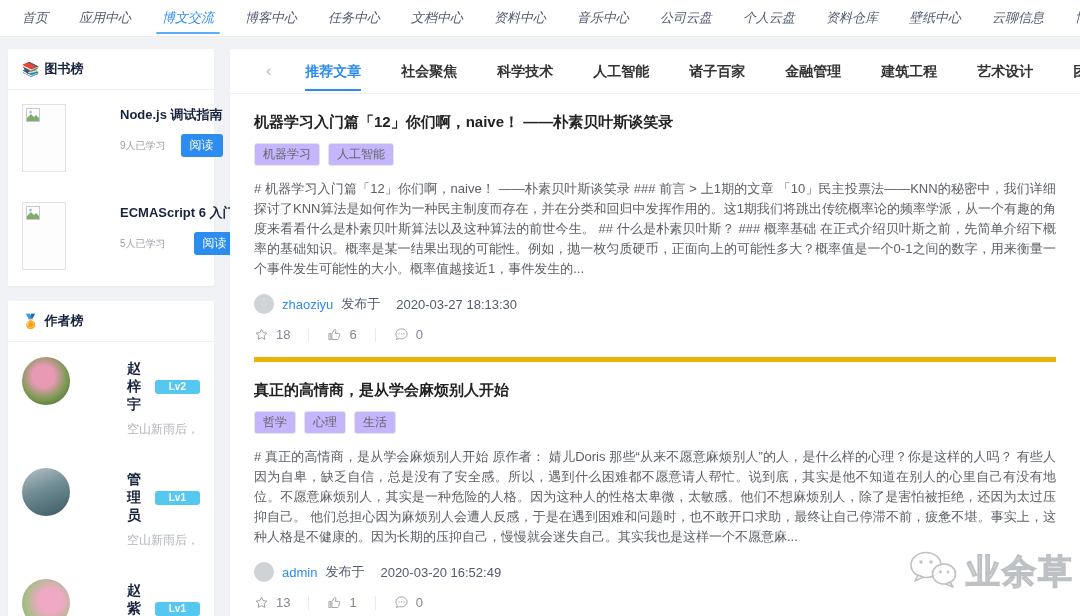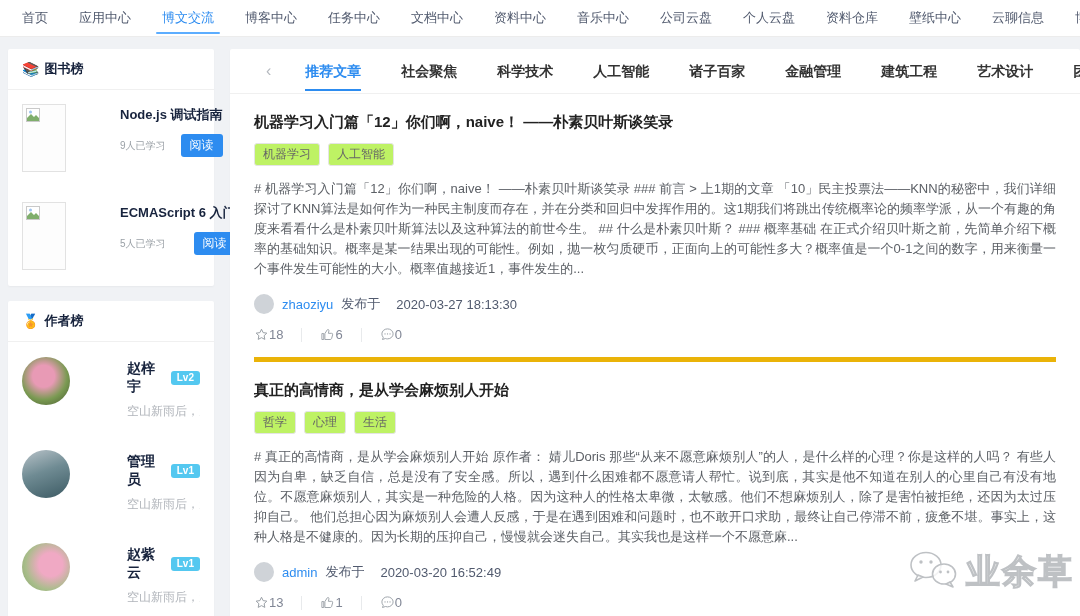--- a/index.html
+++ b/index.html
@@ -3,21 +3,21 @@
 <meta charset="utf-8">
 <style>
   * { margin:0; padding:0; box-sizing:border-box; }
   html,body { width:1080px; height:616px; overflow:hidden; }
   body { font-family:"Liberation Sans","DejaVu Sans",sans-serif; background:#f0f2f5; color:#333; }
   .app { width:1080px; height:616px; overflow:hidden; position:relative; }
 
   
   .topnav { height:37px; background:#fff; border-bottom:1px solid #ececec; display:flex; align-items:center; justify-content:space-between; padding:0 12px 0 20px; }
   .nav-items { display:flex; align-items:center; gap:27px; }
-  .nav-item { font-size:13px; color:#515a6e; cursor:pointer; text-decoration:none; position:relative; padding:9px 2px; white-space:nowrap; }
+  .nav-item { font-size:13px; color:#515a6e; cursor:pointer; text-decoration:none; position:relative; padding:9px 2px; white-space:nowrap;font-style:italic; }
   .nav-item.active { color:#2d8cf0; }
   .nav-item.active::after { content:""; position:absolute; left:-4px; right:-4px; bottom:2px; height:2px; background:#5cadff; border-radius:1px; }
 
   
   .content { display:flex; padding:12px 0 0 8px; align-items:flex-start; }
   .sidebar { width:206px; flex:0 0 206px; display:flex; flex-direction:column; gap:15px; }
   .card { background:#fff; border-radius:2px; box-shadow:0 1px 2px rgba(0,0,0,.04); }
   .card-header { display:flex; align-items:center; gap:5px; font-size:13px; font-weight:bold; color:#17233d; padding:11px 14px; border-bottom:1px solid #f0f0f0; }
   .emoji { font-size:14px; }
 
@@ -34,46 +34,46 @@
   
   .author-item { display:flex; gap:13px; padding:15px 14px; }
   .avatar { width:48px; height:48px; border-radius:50%; flex:0 0 48px; }
   .avatar.a1 { background:radial-gradient(circle at 45% 40%, #e89ab5 0 28%, #7a9a52 60%, #43522c 100%); }
   .avatar.a2 { background:linear-gradient(160deg,#b9c3c9 0%, #6f8b93 45%, #3c5a63 100%); }
   .avatar.a3 { background:radial-gradient(circle at 60% 45%, #f0a9c4 0 30%, #a8bd8a 65%, #86a06a 100%); }
   .avatar.small { width:20px; height:20px; flex:0 0 20px; background:#cfd3d8; }
   .author-info { flex:1; min-width:0; padding-top:3px;margin-left:44px; }
   .author-line { display:flex; align-items:center; gap:6px; margin-bottom:7px; }
   .author-name { font-size:14px; font-weight:bold; color:#17233d; }
-  .lv-badge { background:#54c8f0; color:#fff; font-size:10px; font-weight:bold; border-radius:3px; padding:1px 6px; line-height:12px; }
+  .lv-badge { background:#54c8f0; color:#fff; font-size:10px; font-weight:bold; border-radius:3px; padding:1px 14px; line-height:12px; }
   .author-desc { font-size:12px; color:#b0b4ba; white-space:nowrap; overflow:hidden; }
   .rank-footer { border-top:1px solid #f0f0f0; text-align:center; padding:11px 0 13px; }
   .rank-link { color:#ed3f14; font-size:13px; cursor:pointer; text-decoration:none; }
 
   
   .main { flex:1; margin-left:16px; position:relative; min-height:604px; border-radius:2px; overflow:hidden; }
   .tabs { display:flex; align-items:center; height:45px; border-bottom:1px solid #f0f0f0; padding:0 14px 0 22px; gap:0; }
   .tab-arrow { color:#b5b9bf; font-size:16px; padding:0 14px; cursor:pointer; user-select:none; }
   .tab { font-size:14px; font-weight:bold; color:#333; padding:12px 0 10px; margin:0 20px; cursor:pointer; position:relative; white-space:nowrap; }
   .tab.active { color:#2d8cf0; }
   .tab.active::after { content:""; position:absolute; left:0; right:0; bottom:0; height:2px; background:#2d8cf0; }
 
   .articles { padding:0 24px; }
   .article { border-bottom:5px solid #eab308; padding-top:19px; }
   .article:last-child { border-bottom:none; }
   .article-title { font-size:15px; font-weight:bold; color:#222; margin-bottom:11px; cursor:pointer; }
   .tag-row { display:flex; gap:8px; margin-bottom:13px; }
-  .tag { font-size:12px; color:#666; background:#bef264; border:1px solid #e4e4e4; border-radius:3px; padding:2px 8px; cursor:pointer; }
+  .tag { font-size:12px; color:#666; background:#c4b5fd; border:1px solid #e4e4e4; border-radius:3px; padding:2px 8px; cursor:pointer; }
   .excerpt { font-size:13px; color:#5c6066; line-height:20px; text-align:justify; }
   .meta-row { display:flex; align-items:center; gap:8px; margin-top:15px; }
   .author-link { color:#2d8cf0; font-size:13px; cursor:pointer; text-decoration:none; }
   .meta-label { font-size:13px; color:#515a6e; }
   .meta-time { font-size:13px; color:#515a6e; margin-left:8px; }
   .stats-row { display:flex; align-items:center; margin:13px 0 0; padding-bottom:15px; color:#808695; font-size:13px; }
-  .stat { display:flex; align-items:center; }
+  .stat { display:flex; align-items:center; gap:7px; }
   .stat-sep { width:1px; height:14px; background:#e8eaec; margin:0 18px; }
   .sicon { display:inline-flex; }
 
   
   .watermark { position:absolute; top:499px; right:6px; display:flex; align-items:center; gap:8px; pointer-events:none; opacity:.92;justify-content:center; }
   .wm-text { font-size:34px; font-weight:bold; color:rgba(255,255,255,.75); -webkit-text-stroke:1.2px #b9bcc0; letter-spacing:2px; }
 </style>
 </head>
 <body>
 

